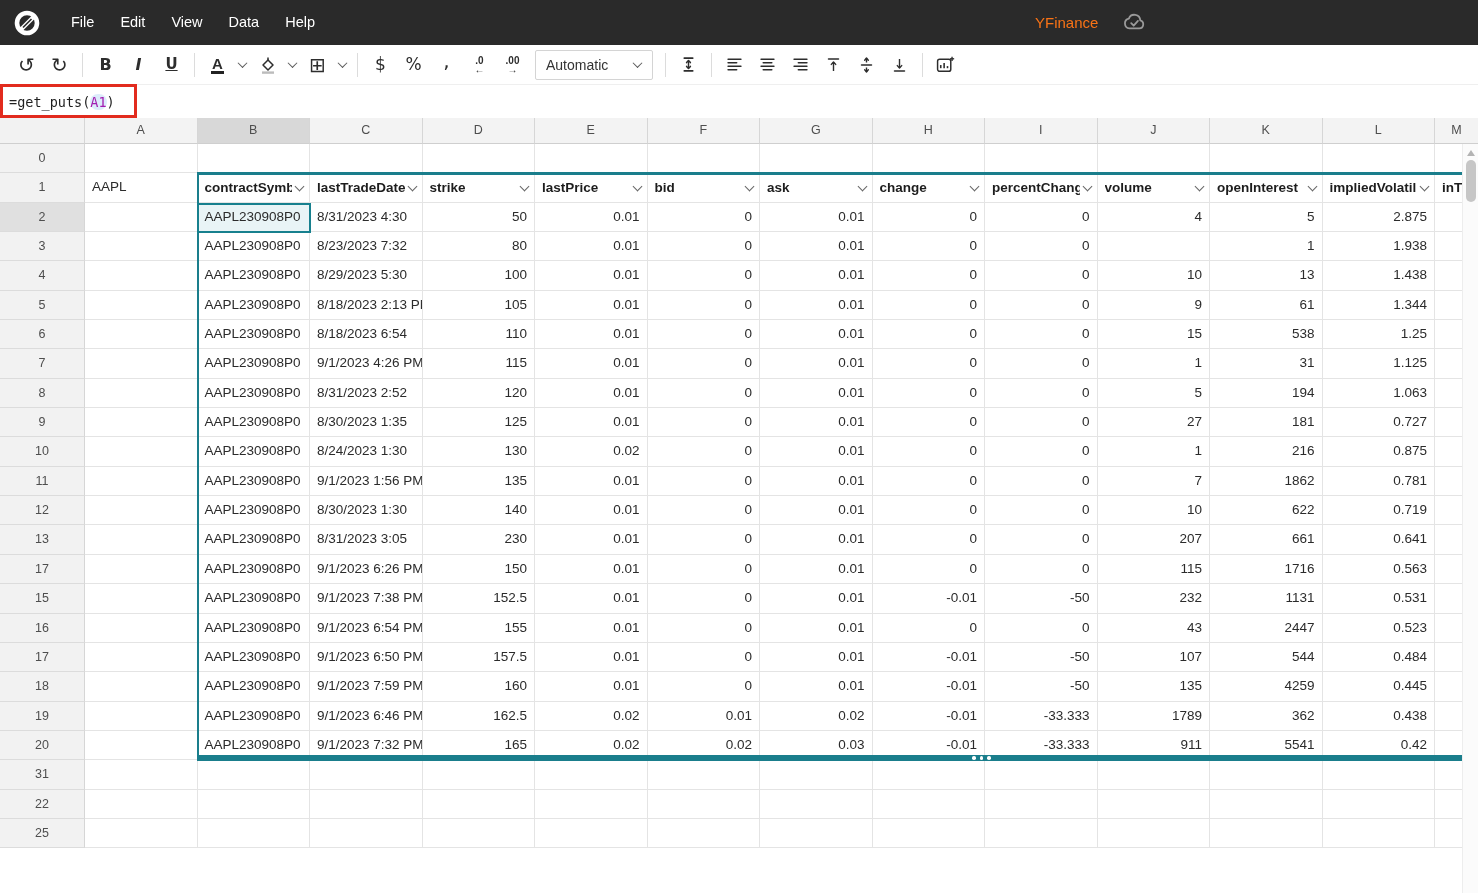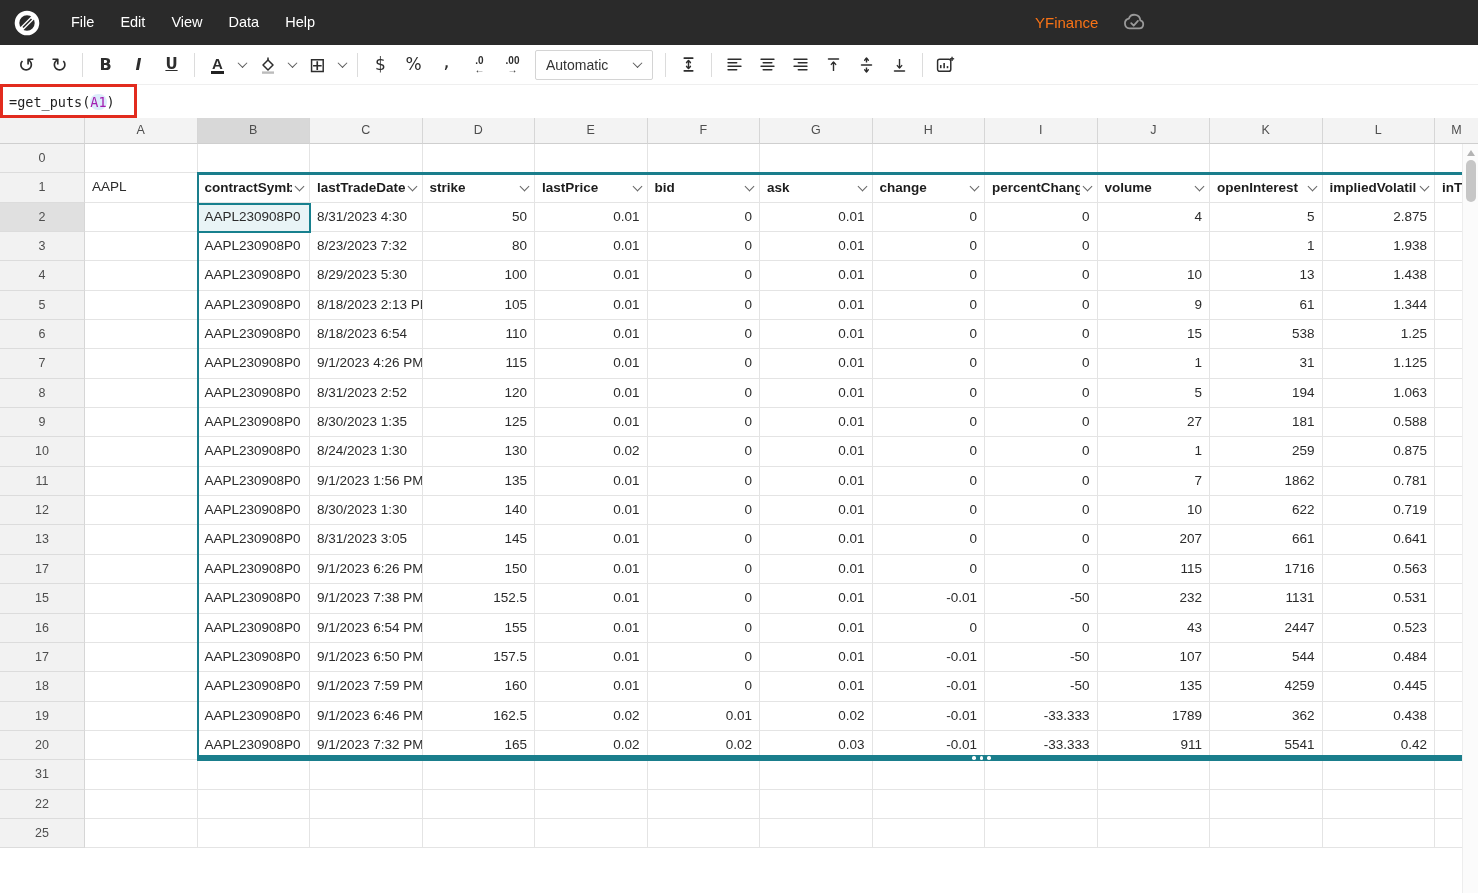--- a/index.html
+++ b/index.html
@@ -452,36 +452,36 @@
           <div class="cell">AAPL230908P0</div>
           <div class="cell">8/30/2023 1:35</div>
           <div class="cell r">125</div>
           <div class="cell r">0.01</div>
           <div class="cell r">0</div>
           <div class="cell r">0.01</div>
           <div class="cell r">0</div>
           <div class="cell r">0</div>
           <div class="cell r">27</div>
           <div class="cell r">181</div>
-          <div class="cell r">0.588</div>
+          <div class="cell r">0.727</div>
           <div class="cell last"></div>
         </div>
         <div class="grow">
           <div class="rowhead">10</div>
           <div class="cell"></div>
           <div class="cell">AAPL230908P0</div>
           <div class="cell">8/24/2023 1:30</div>
           <div class="cell r">130</div>
           <div class="cell r">0.02</div>
           <div class="cell r">0</div>
           <div class="cell r">0.01</div>
           <div class="cell r">0</div>
           <div class="cell r">0</div>
           <div class="cell r">1</div>
-          <div class="cell r">259</div>
+          <div class="cell r">216</div>
           <div class="cell r">0.875</div>
           <div class="cell last"></div>
         </div>
         <div class="grow">
           <div class="rowhead">11</div>
           <div class="cell"></div>
           <div class="cell">AAPL230908P0</div>
           <div class="cell">9/1/2023 1:56 PM</div>
           <div class="cell r">135</div>
           <div class="cell r">0.01</div>
@@ -508,21 +508,21 @@
           <div class="cell r">10</div>
           <div class="cell r">622</div>
           <div class="cell r">0.719</div>
           <div class="cell last"></div>
         </div>
         <div class="grow">
           <div class="rowhead">13</div>
           <div class="cell"></div>
           <div class="cell">AAPL230908P0</div>
           <div class="cell">8/31/2023 3:05</div>
-          <div class="cell r">145</div>
+          <div class="cell r">230</div>
           <div class="cell r">0.01</div>
           <div class="cell r">0</div>
           <div class="cell r">0.01</div>
           <div class="cell r">0</div>
           <div class="cell r">0</div>
           <div class="cell r">207</div>
           <div class="cell r">661</div>
           <div class="cell r">0.641</div>
           <div class="cell last"></div>
         </div>

